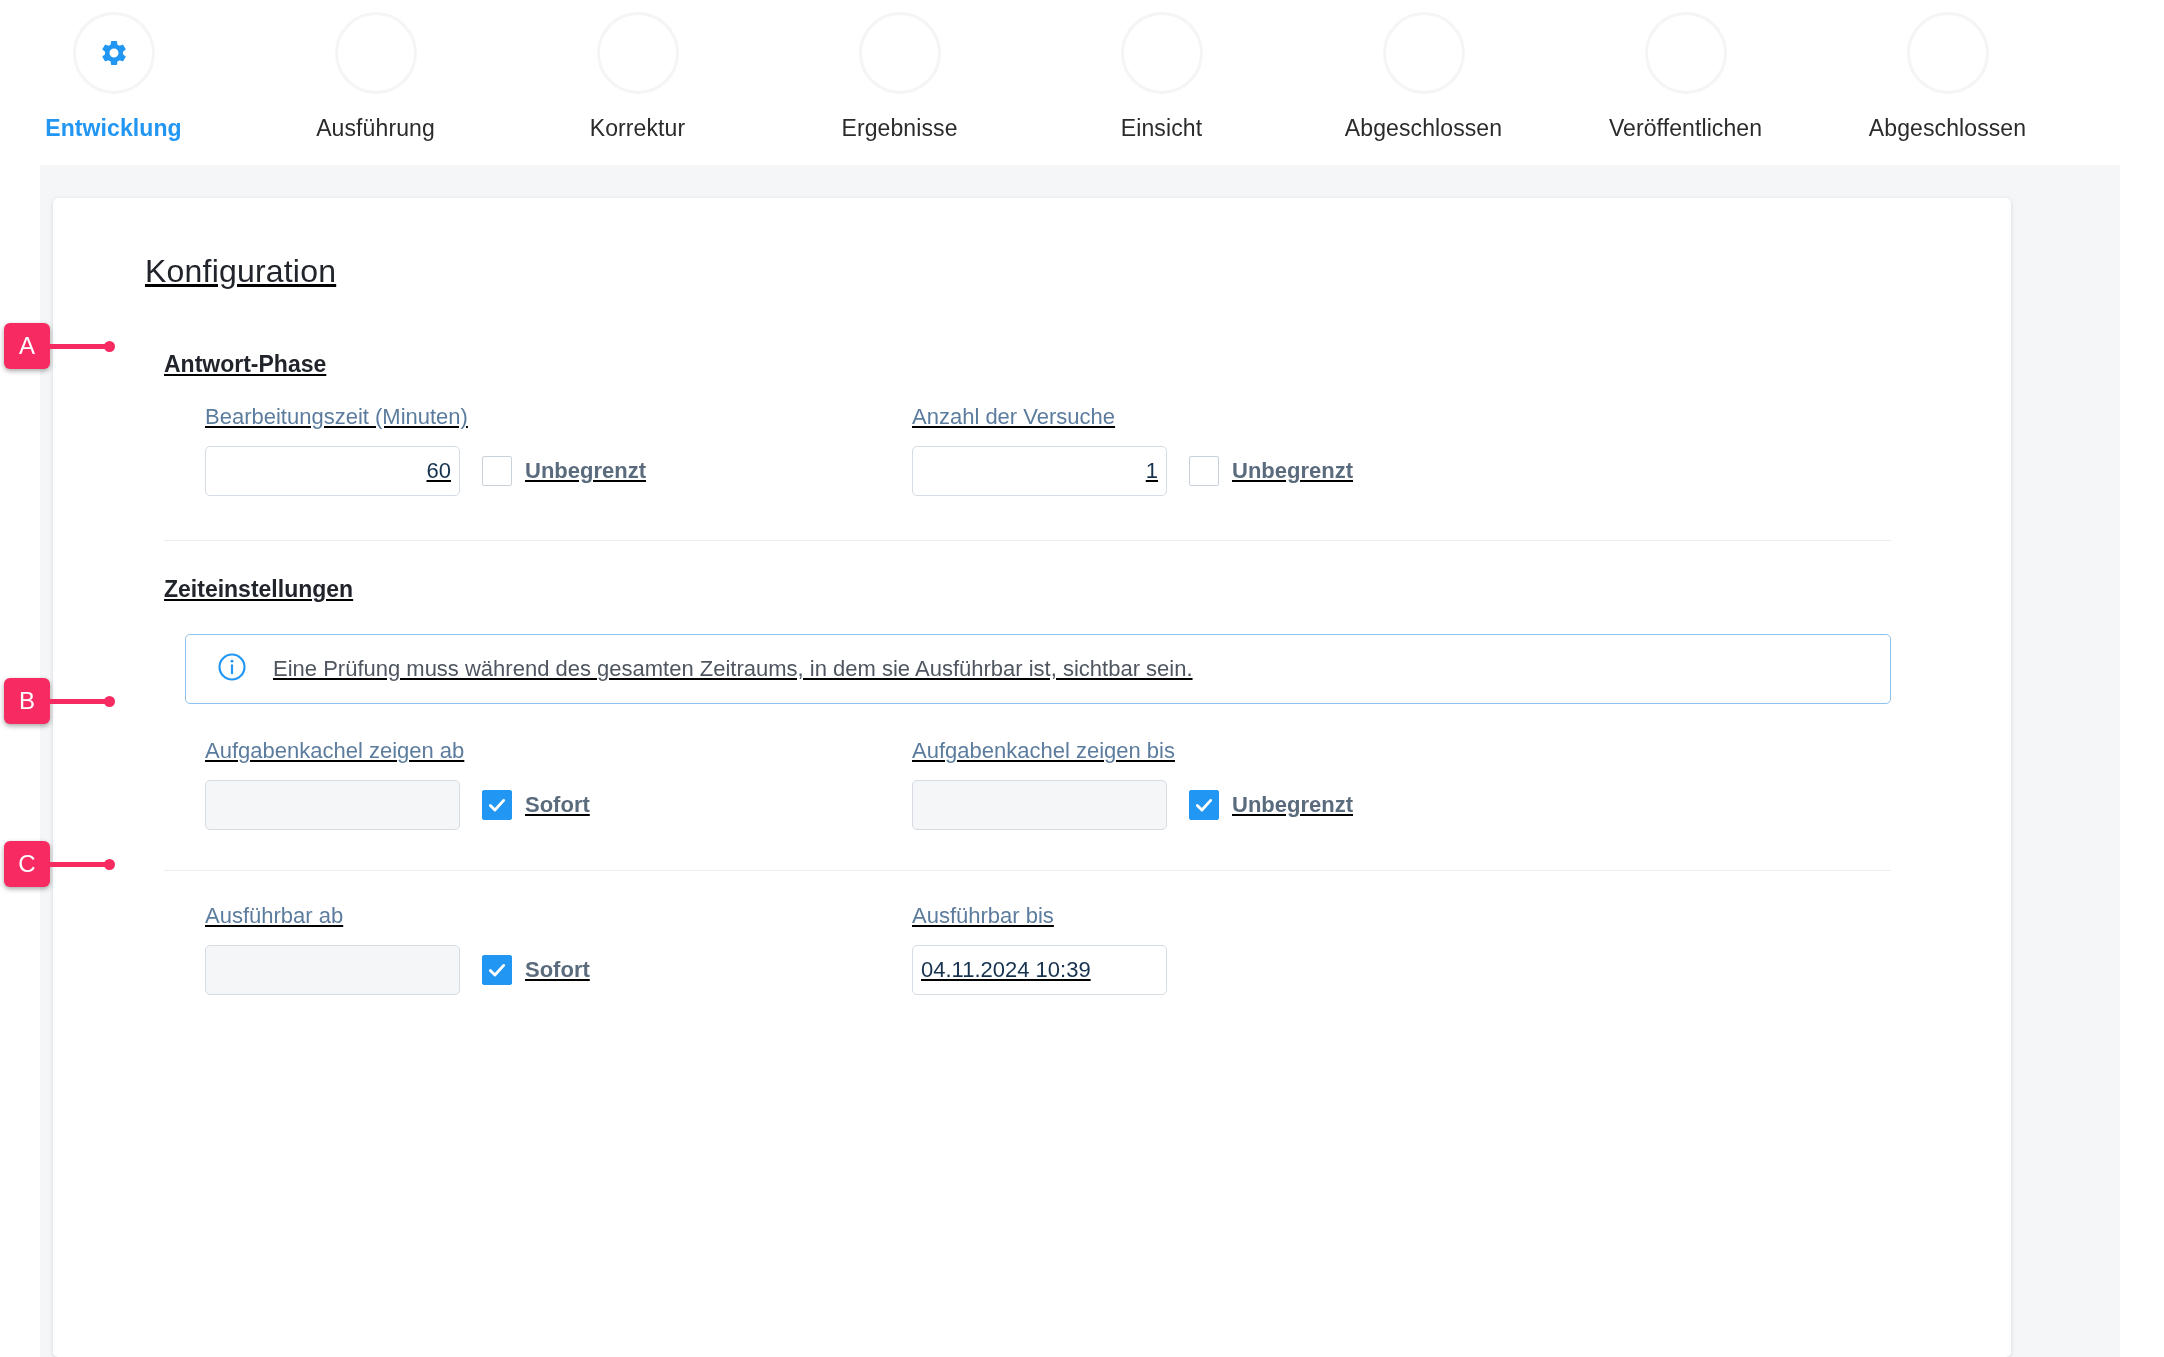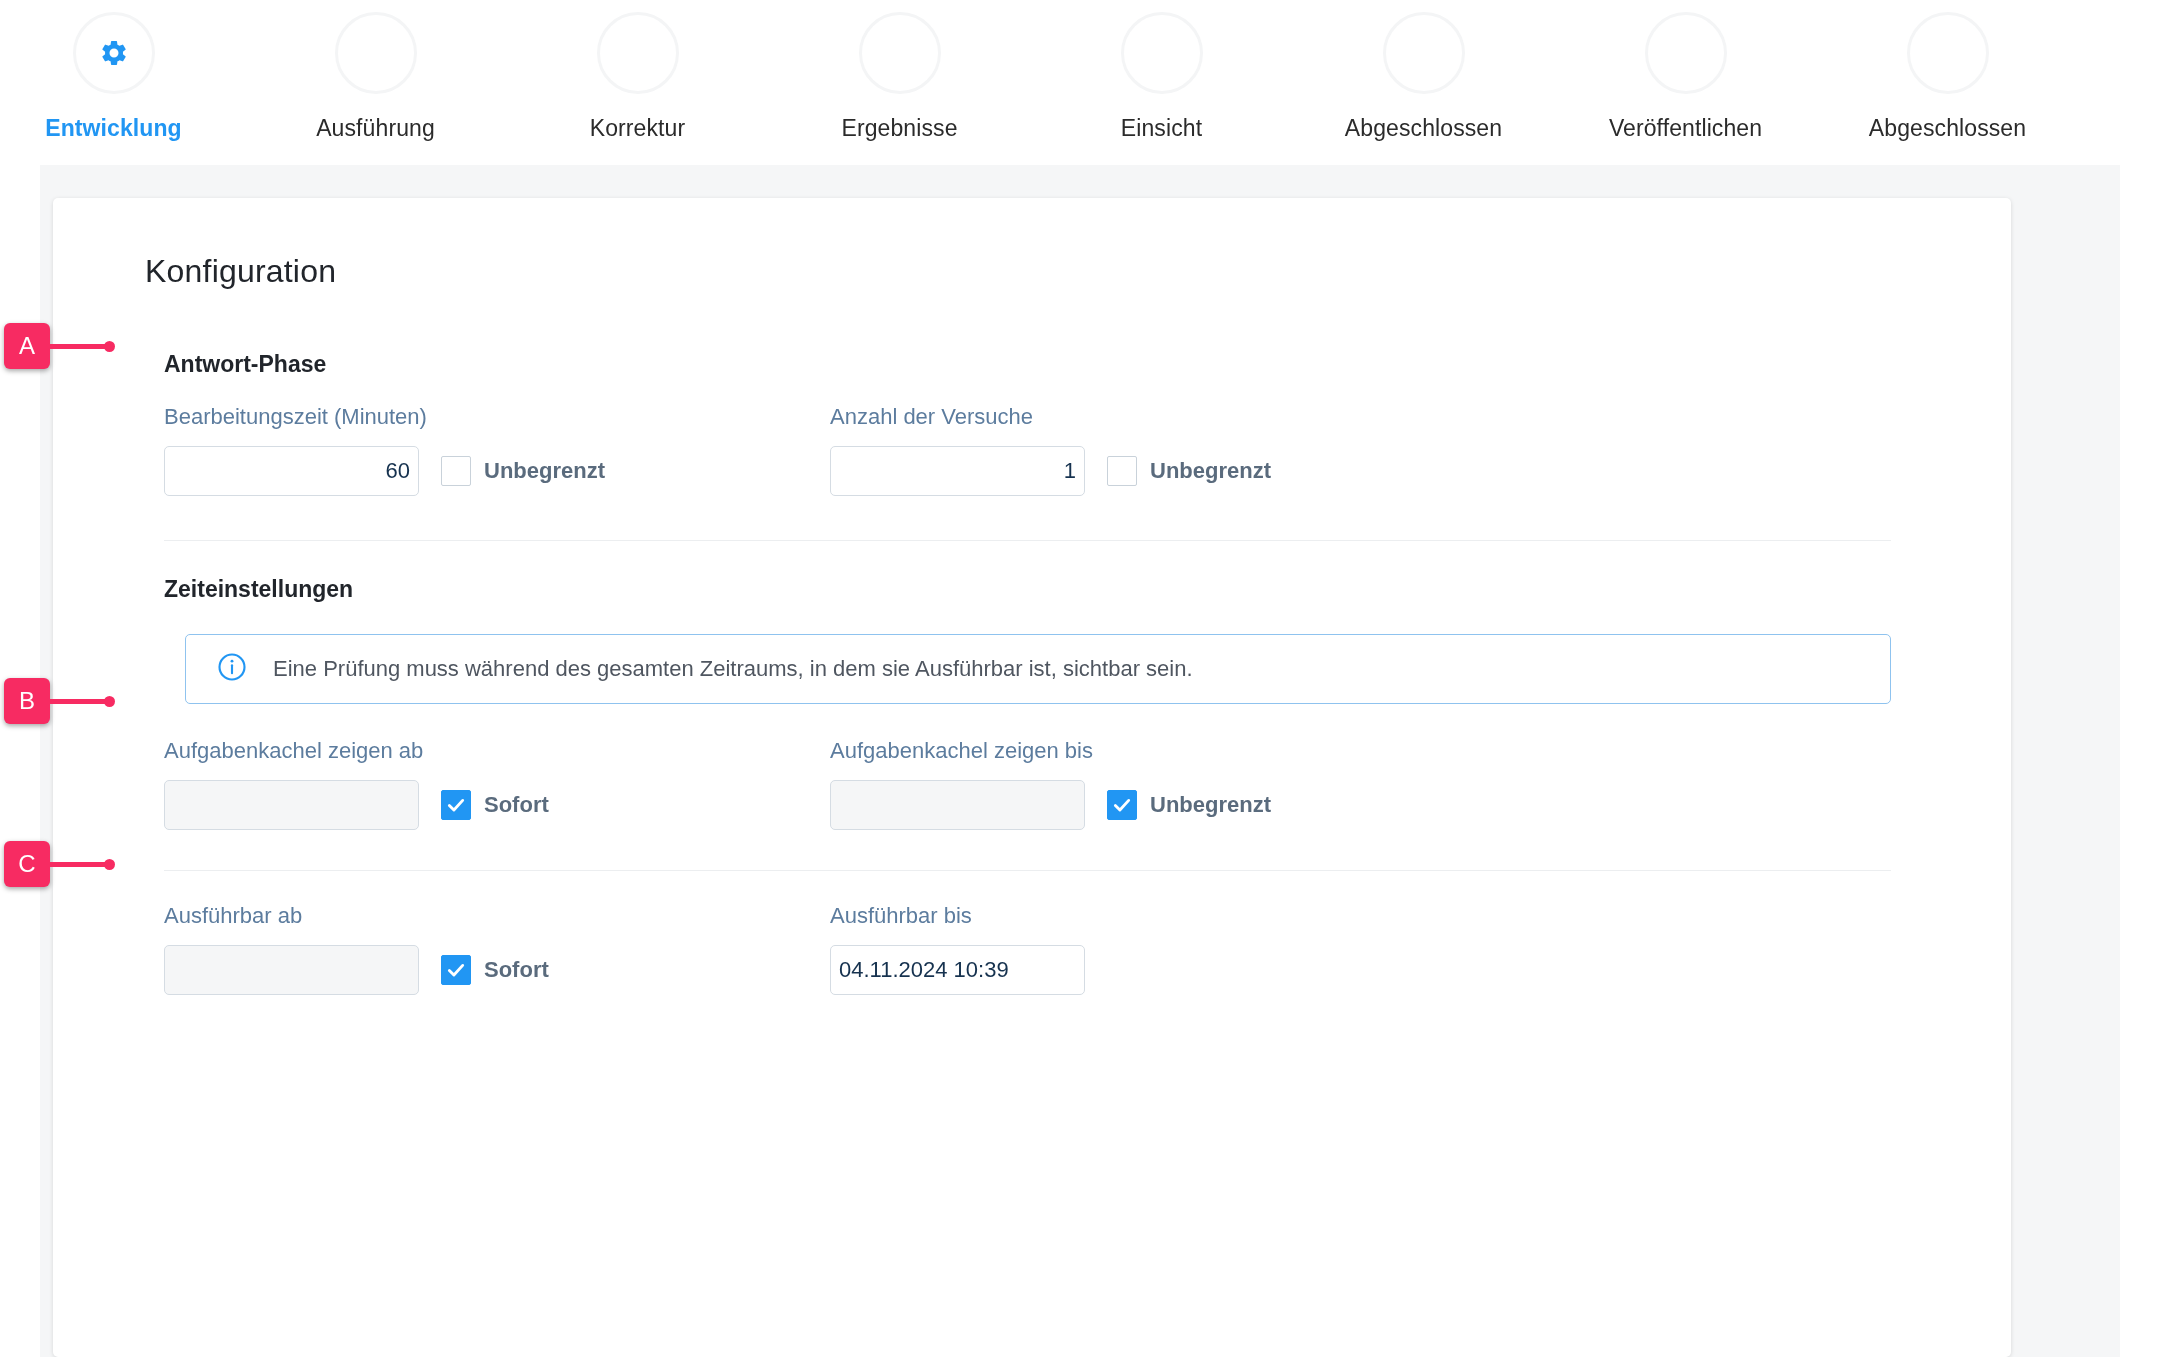--- a/index.html
+++ b/index.html
@@ -76,20 +76,21 @@
     position: absolute;
     left: 53px;
     top: 198px;
     width: 1958px;
     height: 1159px;
     background: #ffffff;
     border-radius: 5px;
     box-shadow: 0 1px 4px rgba(0,0,0,0.13);
     box-sizing: border-box;
     overflow: hidden;
+    text-decoration: underline;
   }
   .card-inner {
     padding: 42px 60px 0 40px;
   }
 
   .card-title {
     font-size: 32px;
     color: #21252b;
     margin: 13px 0 0 52px;
     font-weight: normal;
@@ -108,20 +109,21 @@
 
   
   .form-row {
     display: flex;
     margin-left: 71px;
     margin-top: 26px;
   }
   .form-col {
     width: 666px;
     box-sizing: border-box;
+    margin-left: 41px;
   }
   .field-label {
     font-size: 22px;
     color: #5c7c9e;
     margin-bottom: 16px;
     white-space: nowrap;
   }
   .field-line {
     display: flex;
     align-items: center;

